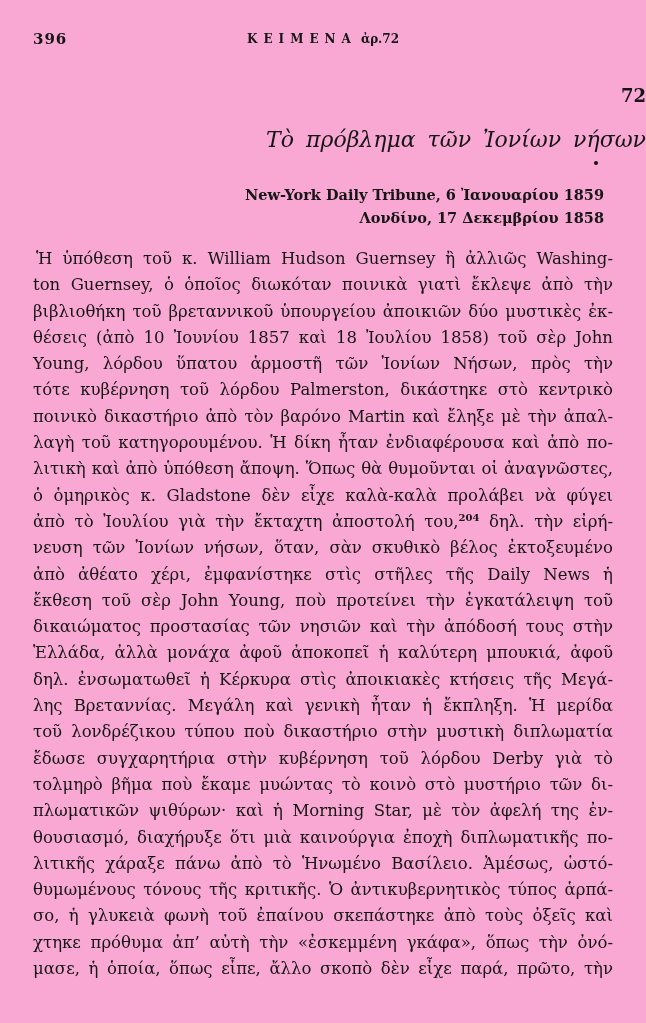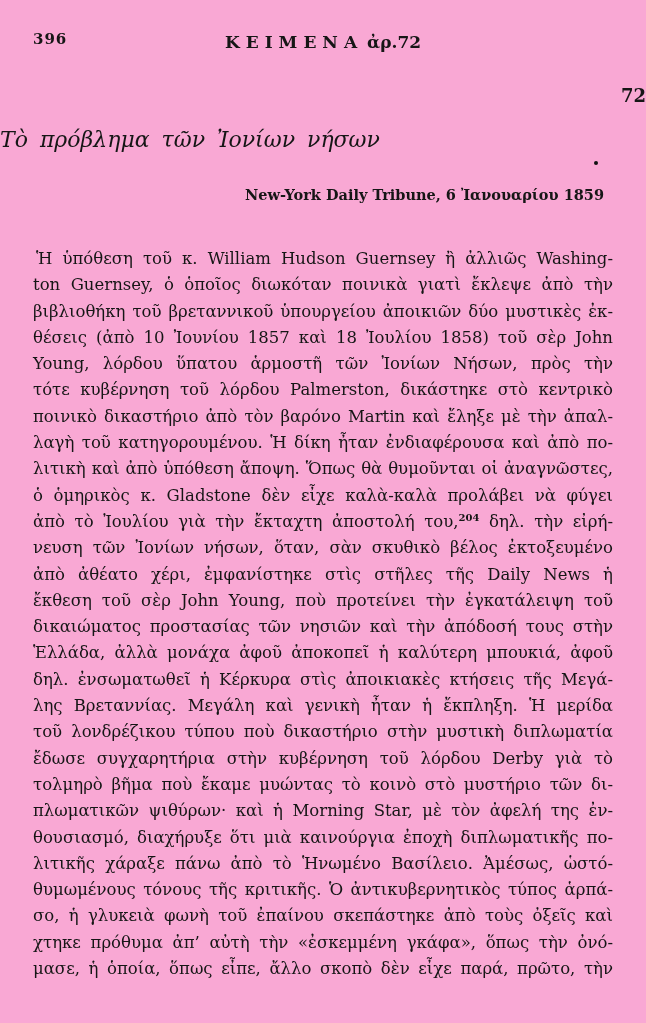--- a/index.html
+++ b/index.html
@@ -1,24 +1,24 @@
 <!DOCTYPE html>
 <html><head>
 <meta charset="utf-8">
 <style>
   html,body{margin:0;padding:0;background:#e8e8e8;}
   .page{
     position:relative;width:646px;height:1023px;background:#f9a8d4;
     font-family:"DejaVu Serif",serif;color:#161616;overflow:hidden;margin:0 auto;
   }
   .pagenum{position:absolute;left:33px;top:30px;font-size:15px;font-weight:bold;letter-spacing:1px;}
-  .runhead{position:absolute;left:0;right:0;top:32px;text-align:center;font-size:17px;font-weight:bold;}
+  .runhead{position:absolute;left:0;right:0;top:32px;text-align:center;font-size:12px;font-weight:bold;}
   .runhead .sp{letter-spacing:6px;margin-right:4px;}
   .artnum{position:absolute;left:0;right:0;top:85px;text-align:right;font-size:18px;font-weight:bold;}
-  .title{position:absolute;left:0;right:0;top:127px;text-align:left;font-style:italic;font-size:22px;word-spacing:5px;}
+  .title{position:absolute;left:0;right:0;top:127px;text-align:right;font-style:italic;font-size:22px;word-spacing:5px;}
   .dot{position:absolute;left:594px;top:161px;width:4px;height:4px;background:#111;border-radius:50%;}
   .source{
     position:absolute;top:183px;right:42px;width:max-content;
     text-align:right;font-weight:bold;font-size:14.5px;line-height:23px;
   }
   .bodytext{
     position:absolute;left:33px;top:246px;width:580px;
     font-size:16.5px;line-height:26.3px;
   }
   .bodyline{text-align:justify;text-align-last:justify;}
@@ -35,20 +35,21 @@
   <div class="runhead"><span class="sp">ΚΕΙΜΕΝΑ</span><span>ἀρ.72</span></div>
 
   <div class="artnum">72</div>
 
   <div class="title">Τὸ πρόβλημα τῶν Ἰονίων νήσων</div>
 
   <div class="dot"></div>
 
   <div class="source">
     <div>New-York Daily Tribune, 6 Ἰανουαρίου 1859</div>
+    <div>Λονδίνο, 17 Δεκεμβρίου 1858</div>
   </div>
 
   <div class="bodytext">
     <div class="bodyline ind">Ἡ ὑπόθεση τοῦ κ. William Hudson Guernsey ἢ ἀλλιῶς Washing-</div>
     <div class="bodyline">ton Guernsey, ὁ ὁποῖος διωκόταν ποινικὰ γιατὶ ἔκλεψε ἀπὸ τὴν</div>
     <div class="bodyline">βιβλιοθήκη τοῦ βρεταννικοῦ ὑπουργείου ἀποικιῶν δύο μυστικὲς ἐκ-</div>
     <div class="bodyline">θέσεις (ἀπὸ 10 Ἰουνίου 1857 καὶ 18 Ἰουλίου 1858) τοῦ σὲρ John</div>
     <div class="bodyline">Young, λόρδου ὕπατου ἁρμοστῆ τῶν Ἰονίων Νήσων, πρὸς τὴν</div>
     <div class="bodyline">τότε κυβέρνηση τοῦ λόρδου Palmerston, δικάστηκε στὸ κεντρικὸ</div>
     <div class="bodyline">ποινικὸ δικαστήριο ἀπὸ τὸν βαρόνο Martin καὶ ἔληξε μὲ τὴν ἀπαλ-</div>

